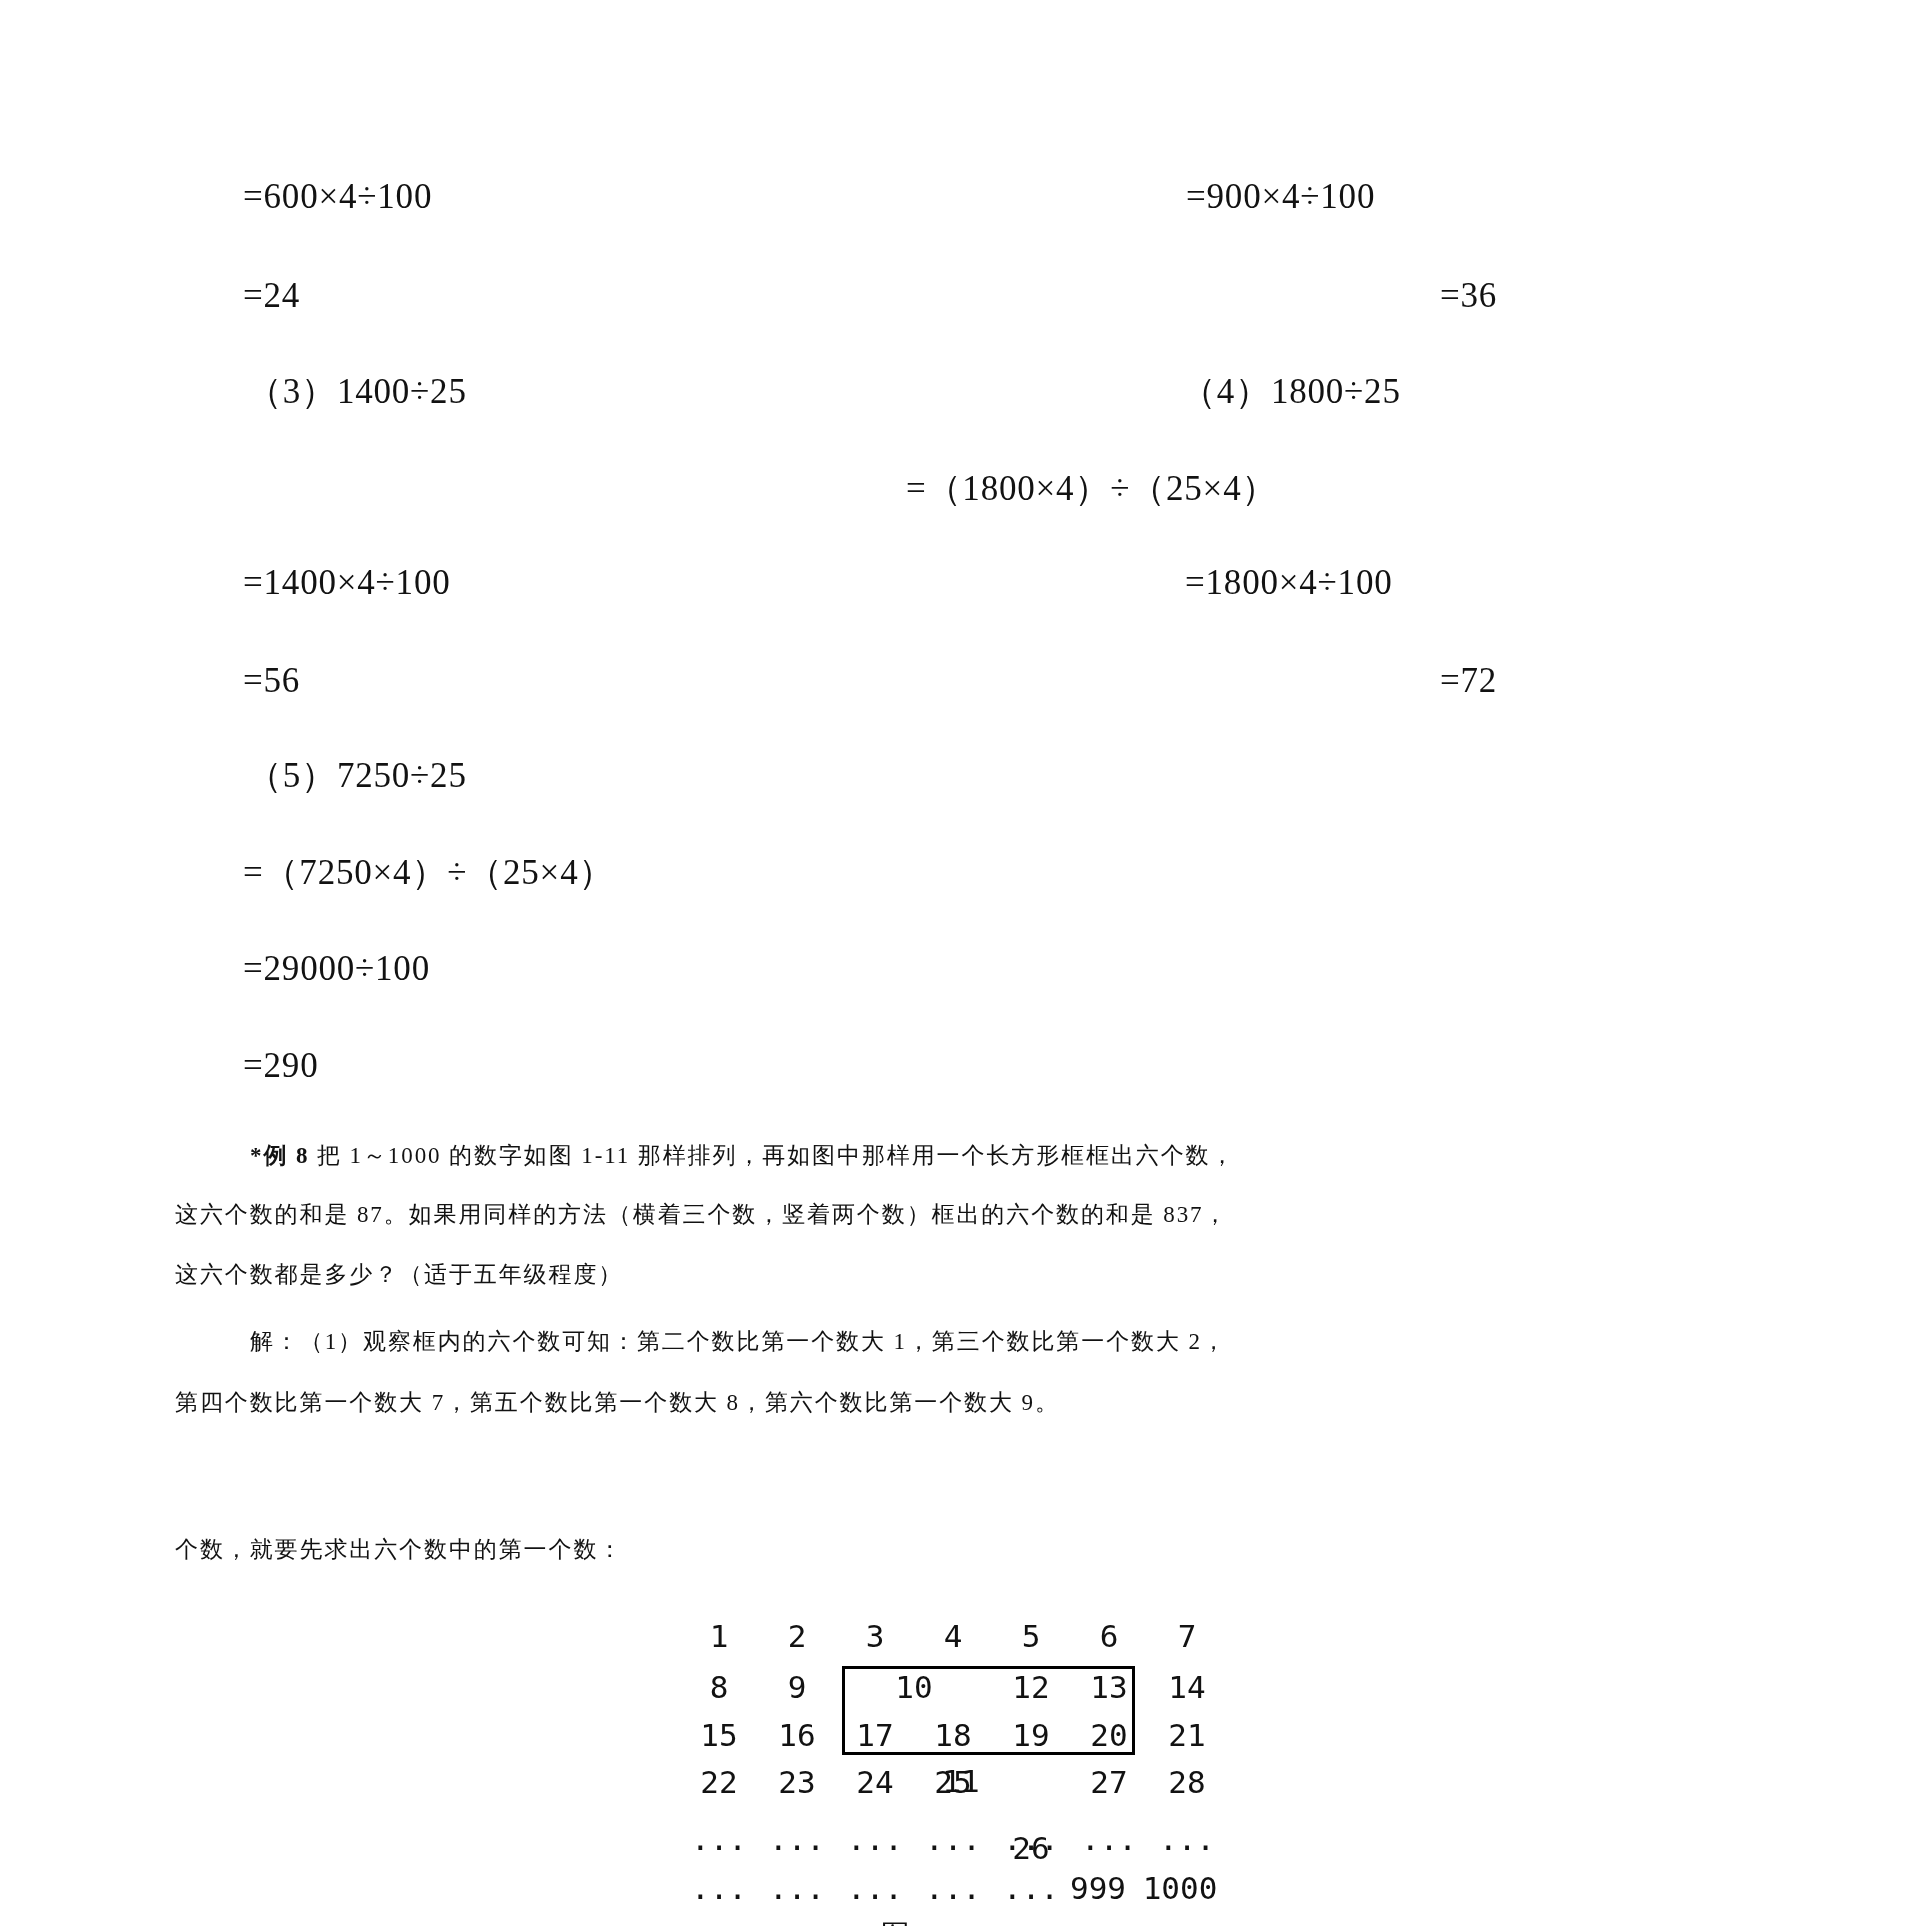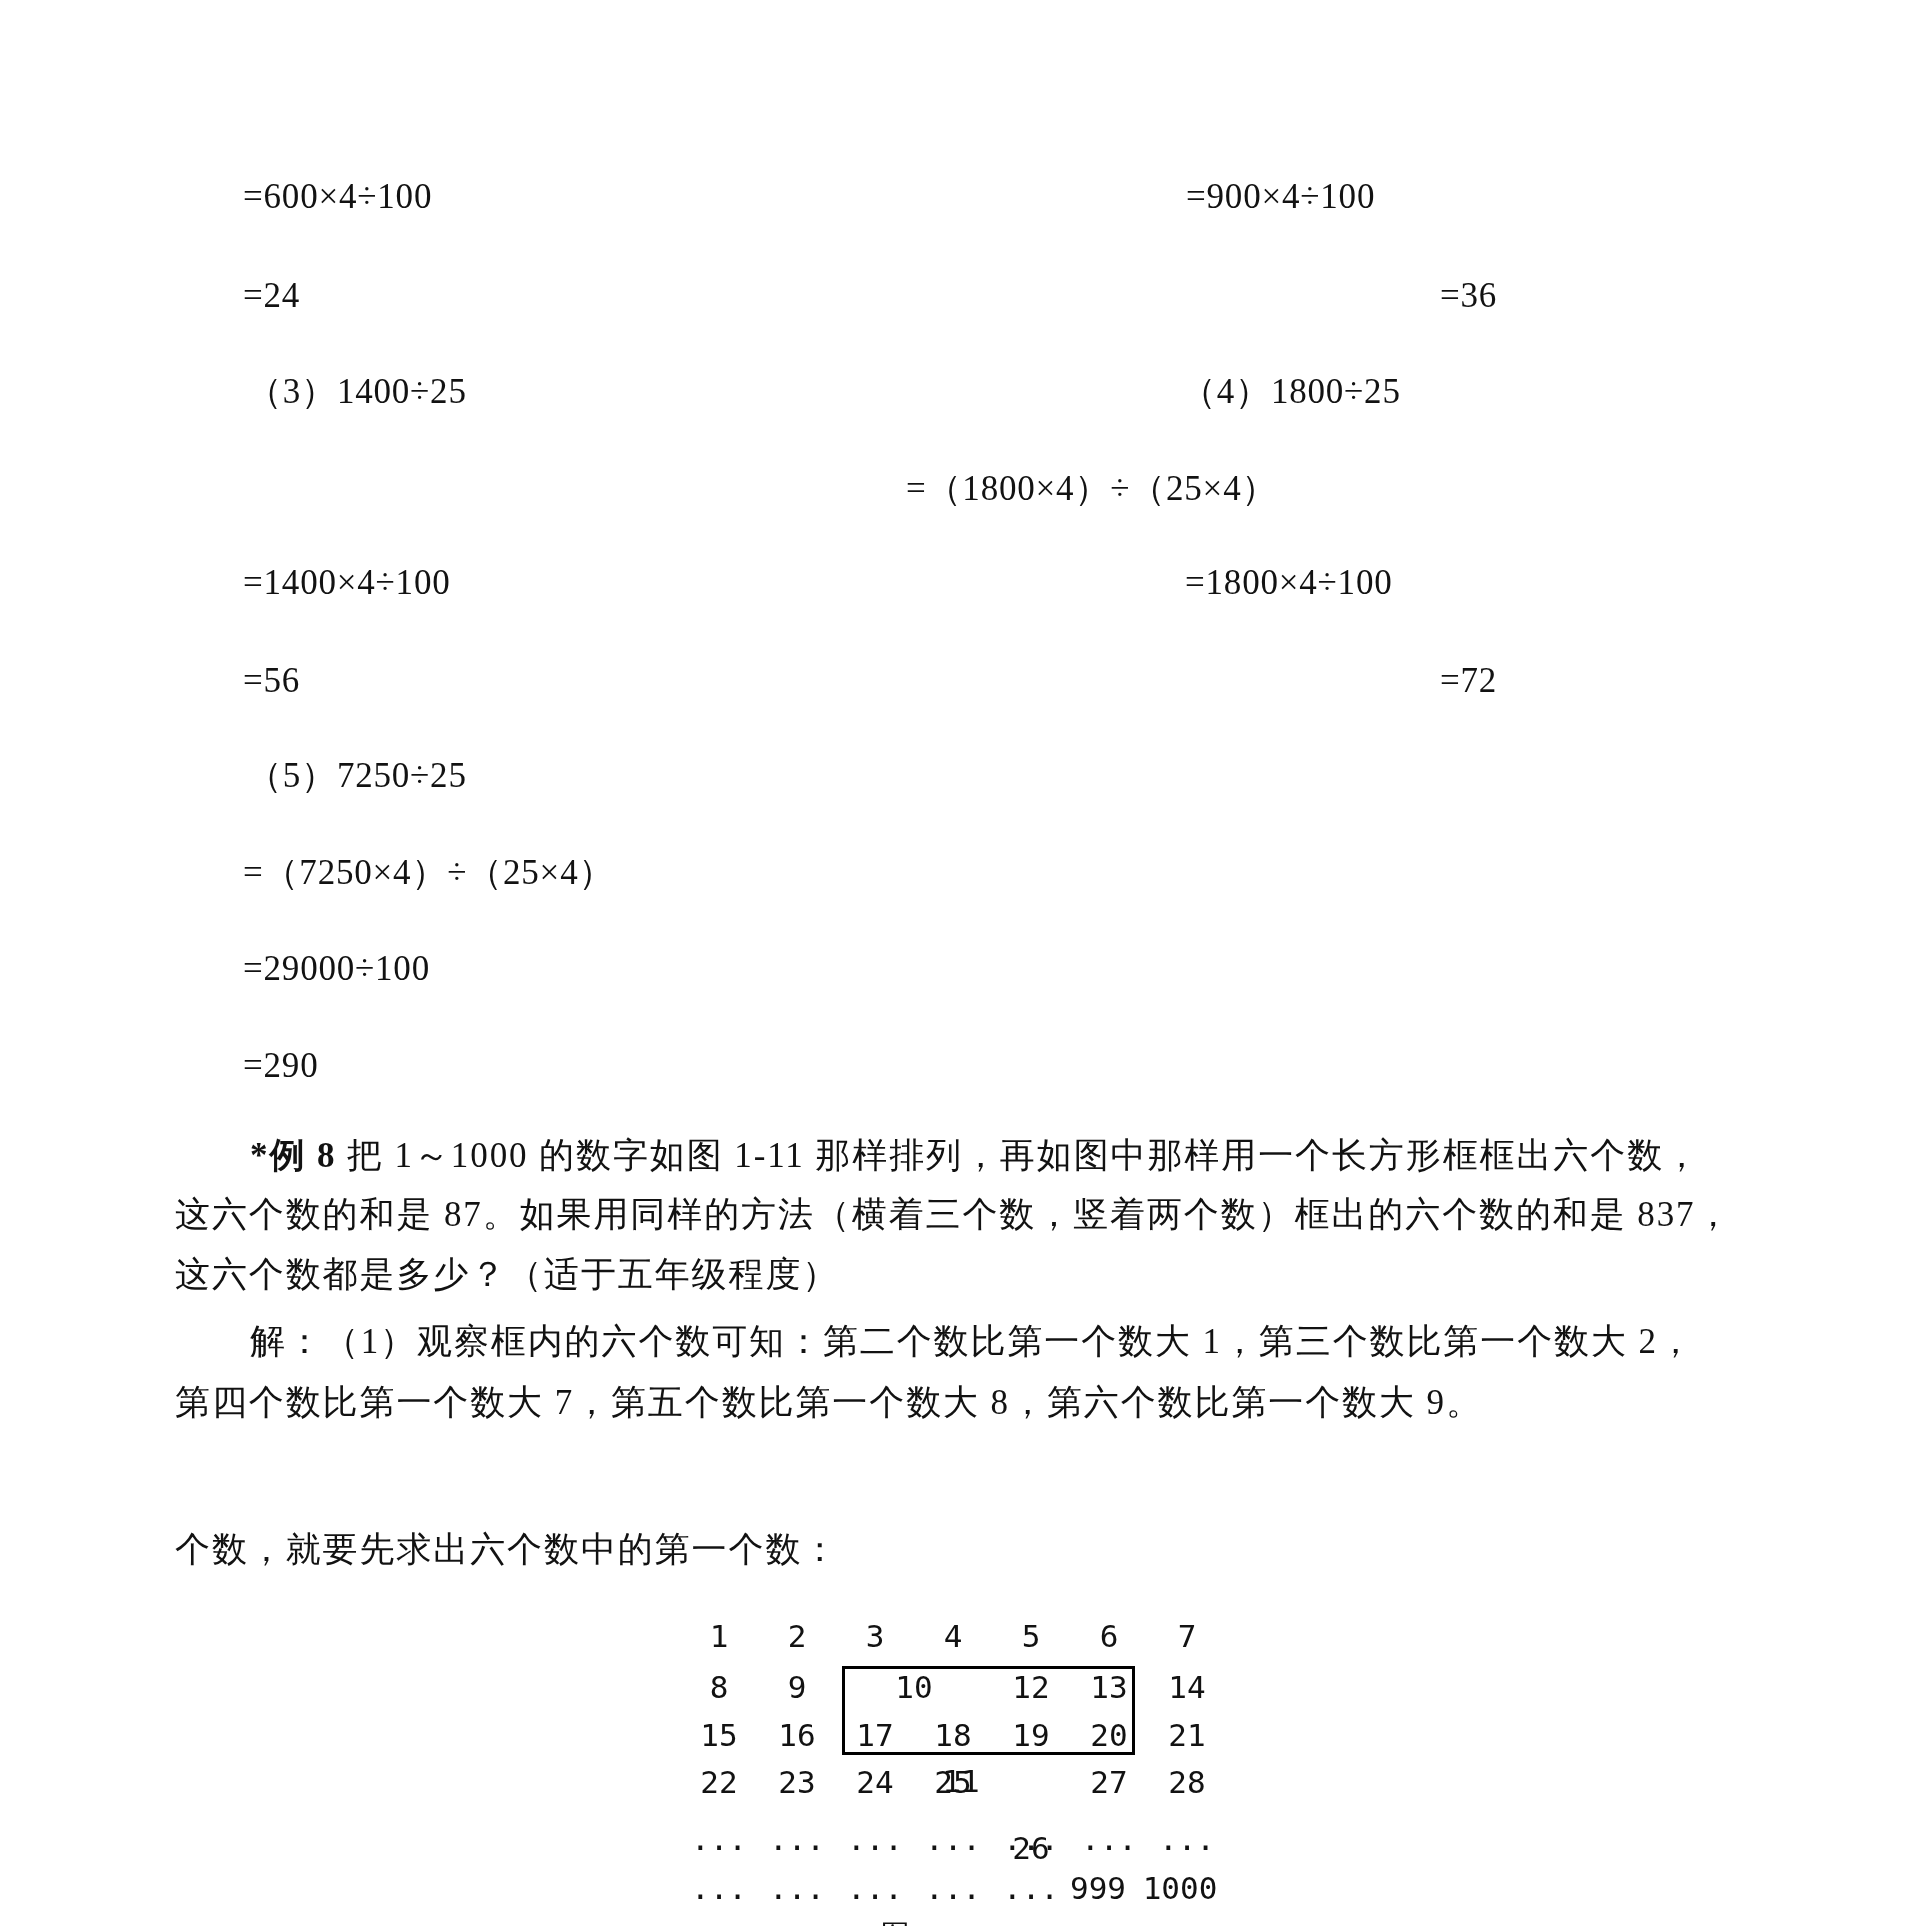--- a/index.html
+++ b/index.html
@@ -14,21 +14,21 @@
   .eq{
     position:absolute;
     font-size:35px;
     line-height:44px;
     letter-spacing:0.8px;
     white-space:nowrap;
     text-align:right;
   }
   .line{
     position:absolute;
-    font-size:35px;
+    font-size:23px;
     line-height:45px;
     letter-spacing:1.9px;
     white-space:nowrap;
   }
   .bold{font-weight:bold;}
   .fig-cell{
     position:absolute;
     transform:translate(-50%,-50%);
     font-family:"DejaVu Sans Mono","Liberation Mono",monospace;
     font-size:31px;

